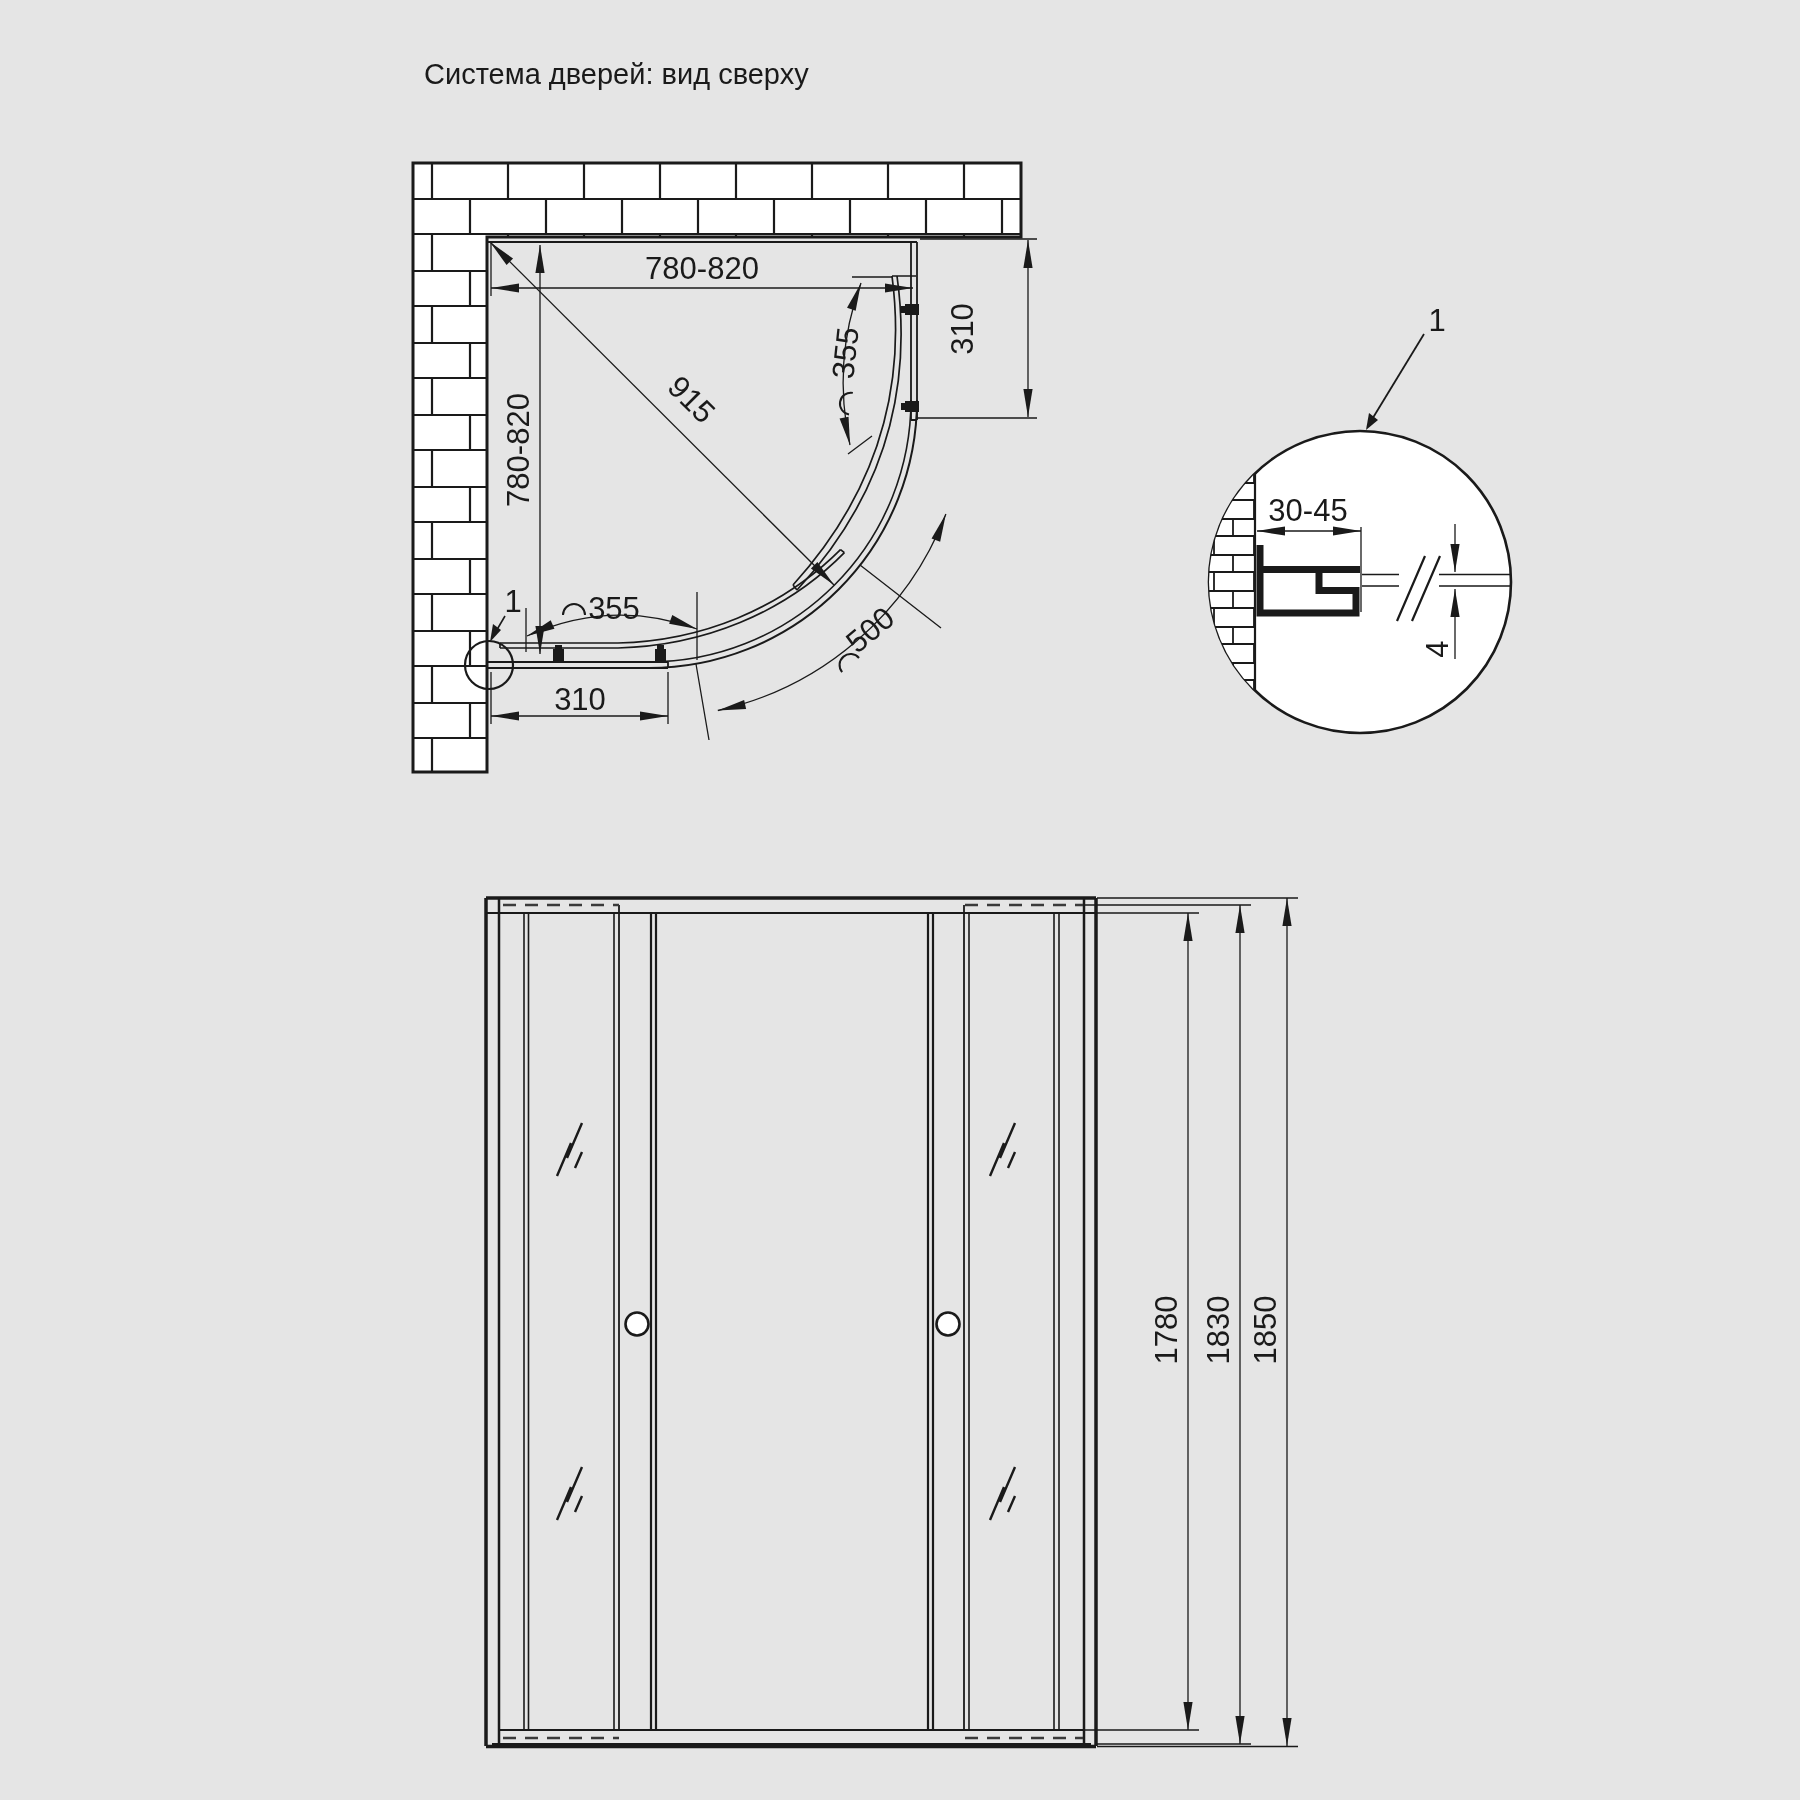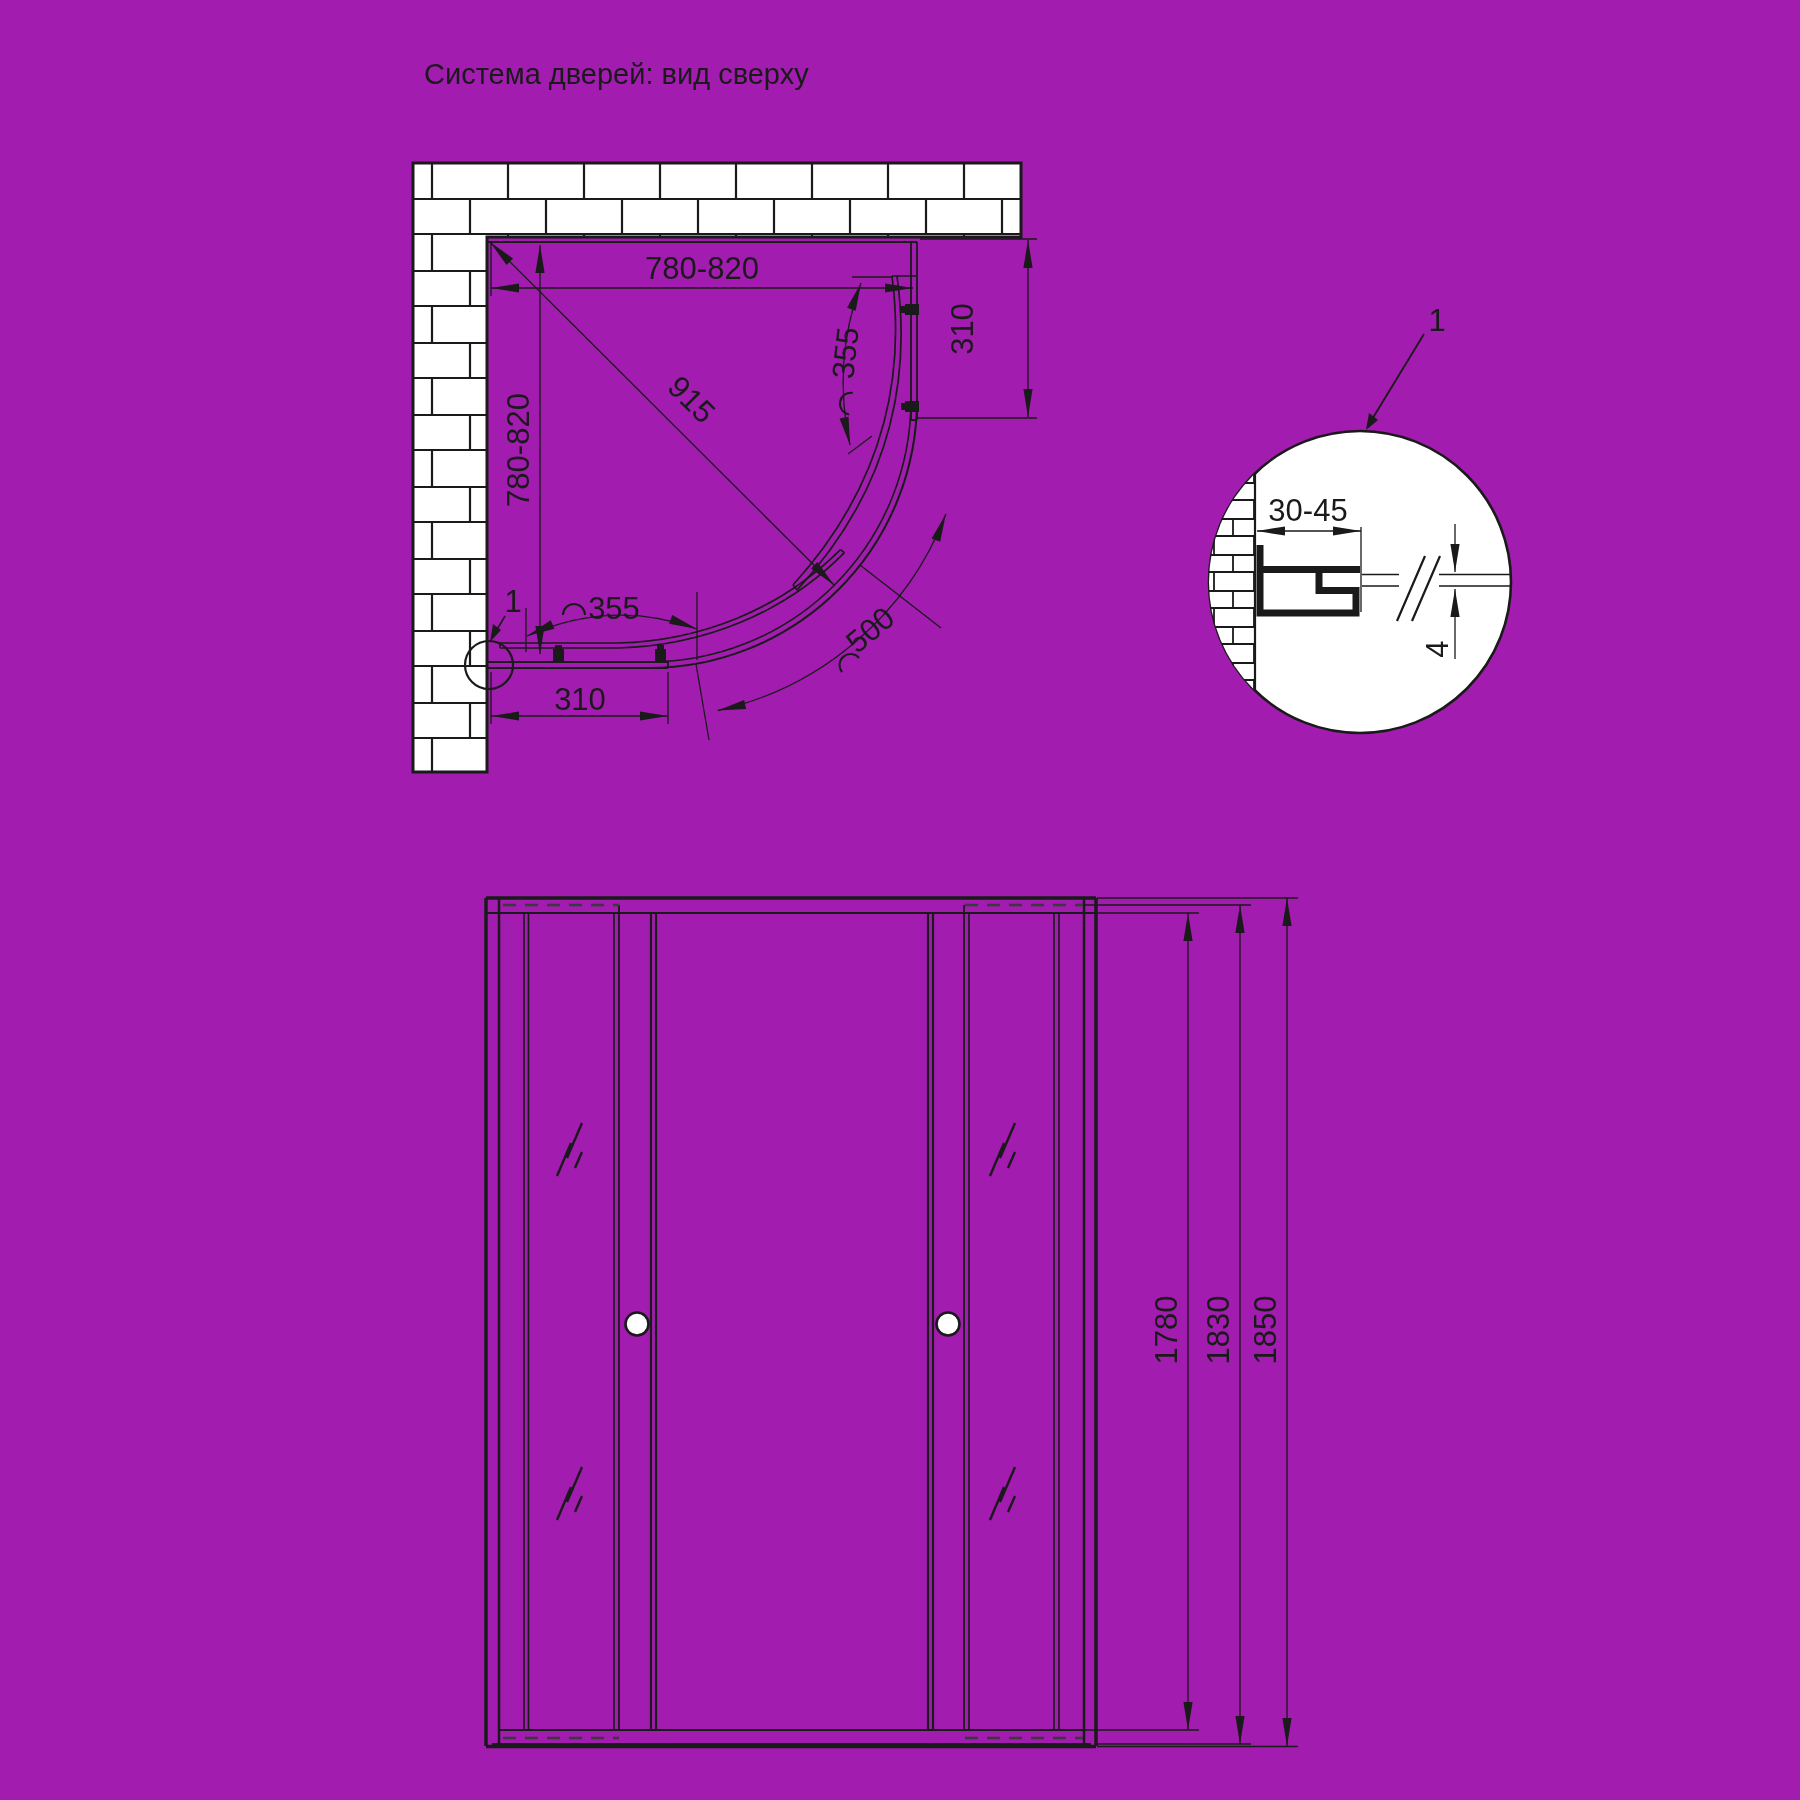--- a/index.html
+++ b/index.html
@@ -1,16 +1,16 @@
 <!DOCTYPE html>
 <html><head>
 <meta charset="utf-8">
 <style>
   html,body{margin:0;padding:0;background:#fff;}
-  .page{width:1800px;height:1800px;position:relative;background:#a21caf;
+  .page{width:1800px;height:1800px;position:relative;background:#e5e5e5;
         font-family:"Liberation Sans", sans-serif;}
   svg{display:block;}
   text{fill:#1a1a1a;font-family:"Liberation Sans", sans-serif;}
   .dim{font-size:31px;}
   .ttl{font-size:29px;}
 </style>
 </head>
 <body>
 
 <div class="page">

